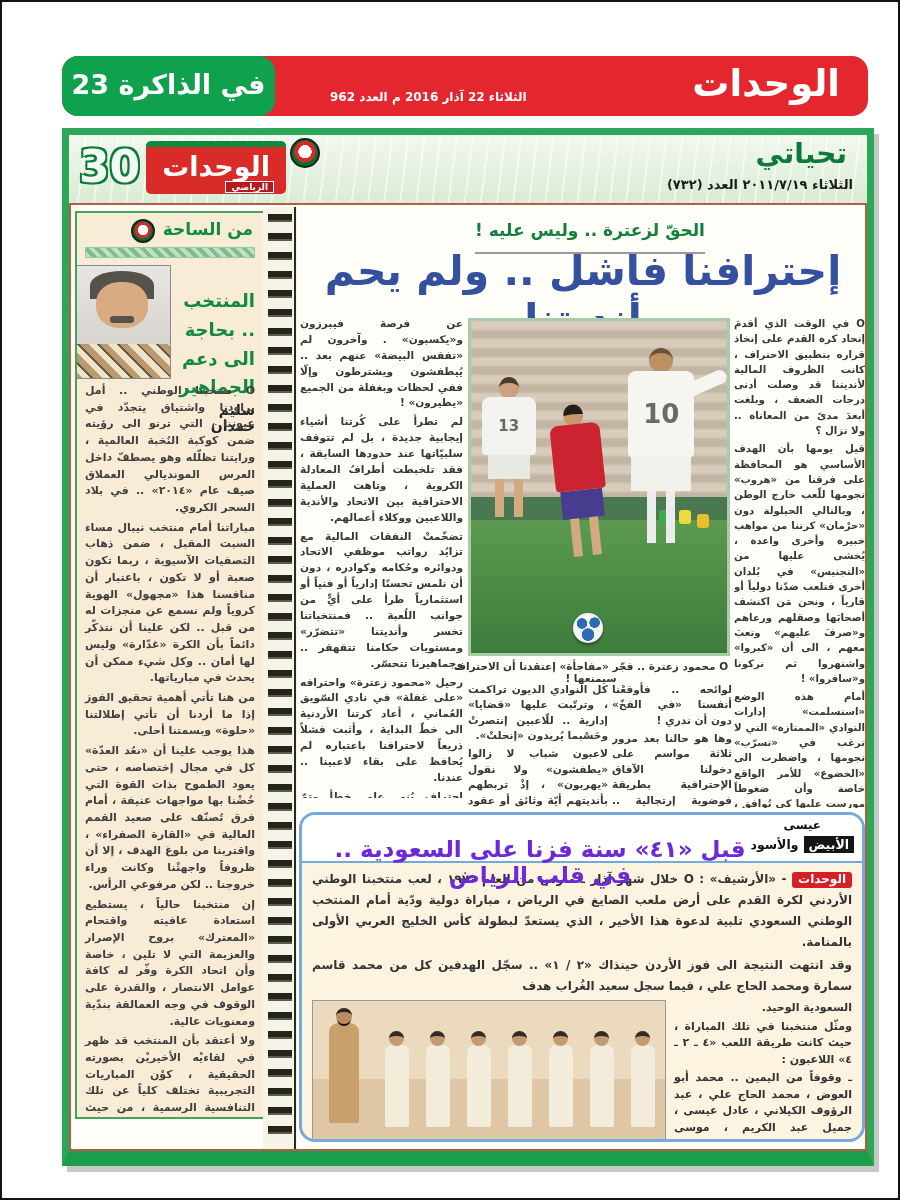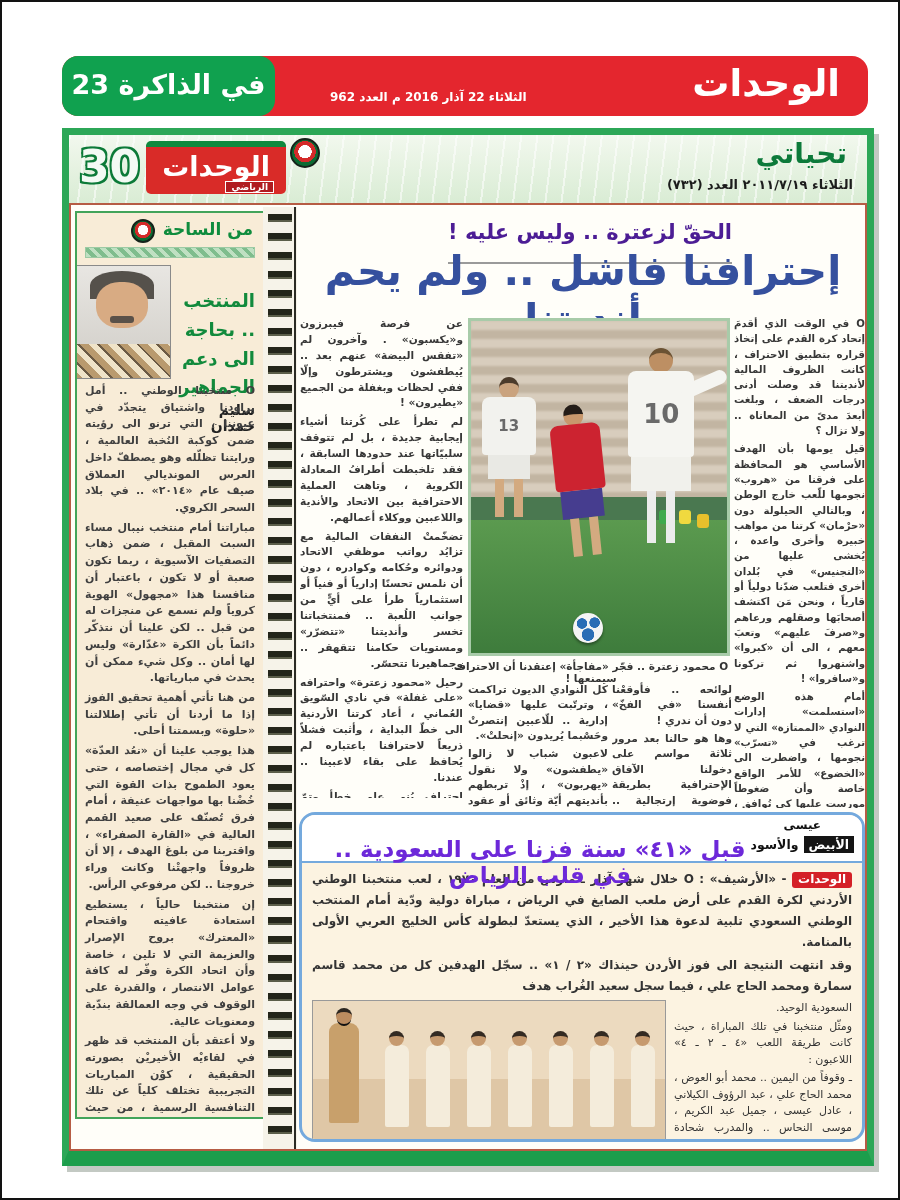--- a/index.html
+++ b/index.html
@@ -66,21 +66,21 @@
     background:linear-gradient(180deg,#e8e6e2,#cfccc6);overflow:hidden;flex:none;}
   .sb-hair{position:absolute;top:5px;left:16px;right:16px;height:28px;border-radius:50% 50% 0 0;background:#55514b;}
   .sb-face{position:absolute;top:16px;left:22px;right:22px;height:46px;border-radius:45%;background:#d8ab83;}
   .sb-mustache{position:absolute;top:50px;left:36px;right:36px;height:7px;border-radius:3px;background:#5a5149;}
   .sb-scarf{position:absolute;bottom:0;left:0;right:0;height:34px;
     background:repeating-linear-gradient(45deg,#b99a6e 0 6px,#efe3c8 6px 12px,#6b5a44 12px 14px);}
   .sb-body p{margin:0 0 3px;font-size:11px;font-weight:700;color:#3f3f3f;text-align:justify;line-height:1.52;}
 
   
   .kicker{position:absolute;left:330px;top:220px;width:520px;text-align:center;direction:rtl;z-index:4;}
-  .kicker span{font-size:21px;font-weight:bold;color:#4c1d95;border-bottom:2px solid #9a9a9a;padding-bottom:18px;}
+  .kicker span{font-size:17px;font-weight:bold;color:#15803d;border-bottom:2px solid #9a9a9a;padding-bottom:12px;}
   .headline{position:absolute;left:300px;top:247px;width:566px;text-align:center;direction:rtl;
     font-size:41px;font-weight:bold;color:#35509e;z-index:4;}
 
   .acol{position:absolute;direction:rtl;overflow:hidden;z-index:4;}
   .acol p{margin:0 0 3px;text-align:justify;color:#373737;font-weight:700;}
   .col-m{left:300px;top:316px;width:163px;height:482px;}
   .col-m p{font-size:10.6px;line-height:1.5;}
   .col-r1{left:734px;top:316px;width:131px;height:492px;}
   .col-r1 p{font-size:10.2px;line-height:1.5;}
   .col-b1{left:612px;top:682px;width:120px;height:126px;}
@@ -138,21 +138,21 @@
   .tag-top{font-size:12px;font-weight:bold;color:#111;}
   .tag-black{background:#151515;color:#fff;font-size:12.5px;font-weight:bold;padding:1px 5px;}
   .tag-rest{color:#111;font-size:12.5px;font-weight:bold;}
   .flash-title{position:absolute;left:14px;right:98px;top:21px;text-align:center;direction:rtl;
     color:#6d28d9;font-size:23px;font-weight:bold;}
   .flash-body{padding:6px 10px 0;direction:rtl;}
   .flash-intro{margin:0 0 2px;font-size:12px;font-weight:700;color:#333;text-align:justify;line-height:1.75;}
   .src-logo{background:#d42027;color:#fff;font-weight:bold;font-size:12px;padding:0 6px 2px;border-radius:3px;}
   .flash-row{display:flex;gap:8px;margin-top:3px;}
   .flash-leftcol{width:178px;flex:none;}
-  .flash-leftcol p{margin:0 0 2px;font-size:11px;font-weight:400;color:#333;text-align:justify;line-height:1.5;}
+  .flash-leftcol p{margin:0 0 2px;font-size:11px;font-weight:700;color:#333;text-align:justify;line-height:1.5;}
   .team-photo{flex:1;height:205px;position:relative;border:1px solid #999;overflow:hidden;
     background:linear-gradient(180deg,#ecdabf 0 38%,#dfc7a6 38% 78%,#cfb28d 78%);}
   .tp-coach{position:absolute;top:22px;left:16px;width:30px;height:100px;background:#c8a06b;border-radius:9px 9px 2px 2px;}
   .tp-coach::before{content:"";position:absolute;top:-15px;left:7px;width:16px;height:16px;border-radius:50%;
     background:#bb8c60;border-top:4px solid #2c2620;box-sizing:border-box;box-shadow:0 3px 0 -1px #111;}
   .tp-stand{position:absolute;top:30px;left:72px;right:10px;display:flex;justify-content:space-between;}
   .tp-fig{position:relative;width:24px;height:82px;background:#f4ecdb;border-radius:7px 7px 2px 2px;margin-top:14px;}
   .tp-fig::before{content:"";position:absolute;top:-14px;left:4px;width:15px;height:15px;border-radius:50%;
     background:#c69a6f;border-top:5px solid #332a22;box-sizing:border-box;}
 </style>

